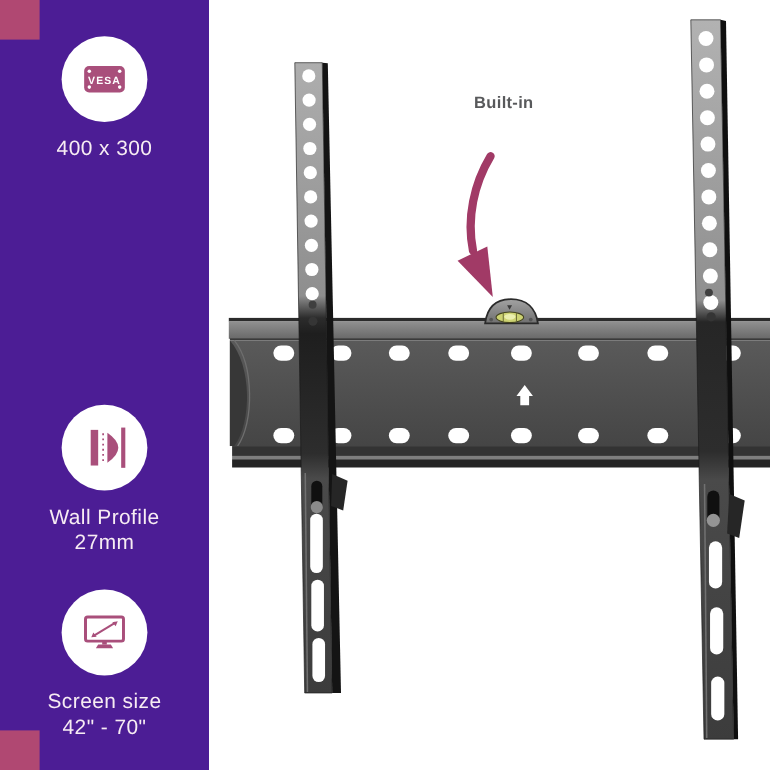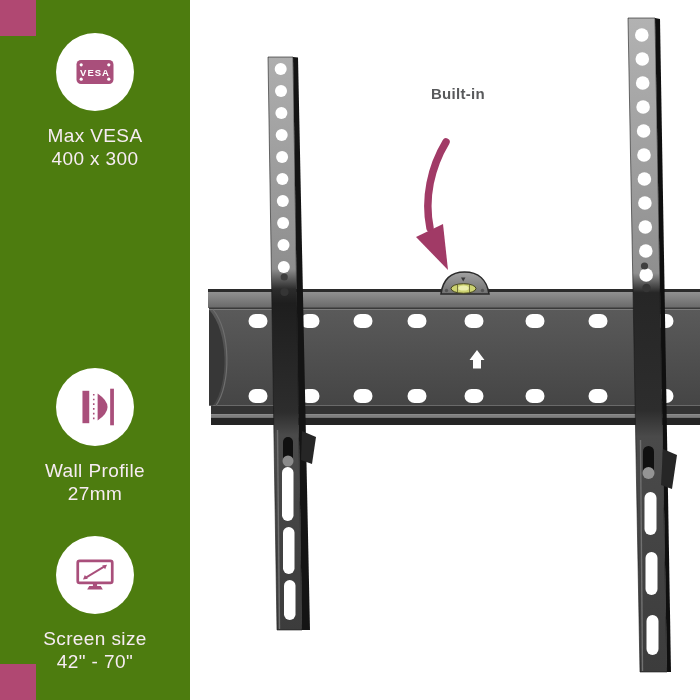--- a/index.html
+++ b/index.html
@@ -17,21 +17,21 @@
   .mount-svg {
     position: absolute; left: 0; top: 0;
     width: 700px; height: 700px;
     z-index: 1;
   }
 
   
   .sidebar {
     position: absolute; left: 0; top: 0;
     width: 190px; height: 700px;
-    background: #4d7c0f;
+    background: #4c1d95;
     z-index: 2;
   }
   .corner-accent {
     position: absolute; left: 0;
     width: 36px; height: 36px;
     background: #b04872;
   }
   .corner-accent.top { top: 0; }
   .corner-accent.bottom { bottom: 0; }
 
@@ -232,21 +232,20 @@
           <g fill="#ffffff">
             <circle cx="8.2" cy="14.8" r="1.6"></circle>
             <circle cx="35.8" cy="14.8" r="1.6"></circle>
             <circle cx="8.2" cy="29.2" r="1.6"></circle>
             <circle cx="35.8" cy="29.2" r="1.6"></circle>
           </g>
           <text x="22" y="26" text-anchor="middle" font-family="Liberation Sans, sans-serif" font-size="9.5" font-weight="bold" letter-spacing="1" fill="#ffffff">VESA</text>
         </svg>
       </div>
       <div class="label">
-        <span>Max VESA</span>
         <span>400 x 300</span>
       </div>
     </div>
 
 
     <div class="feature" style="top:368px">
       <div class="circle">
         <svg width="46" height="46" viewBox="0 0 44 44" aria-hidden="true">
           <g fill="#a94f7b">
             <rect x="10" y="6.5" width="6.5" height="31"></rect>

